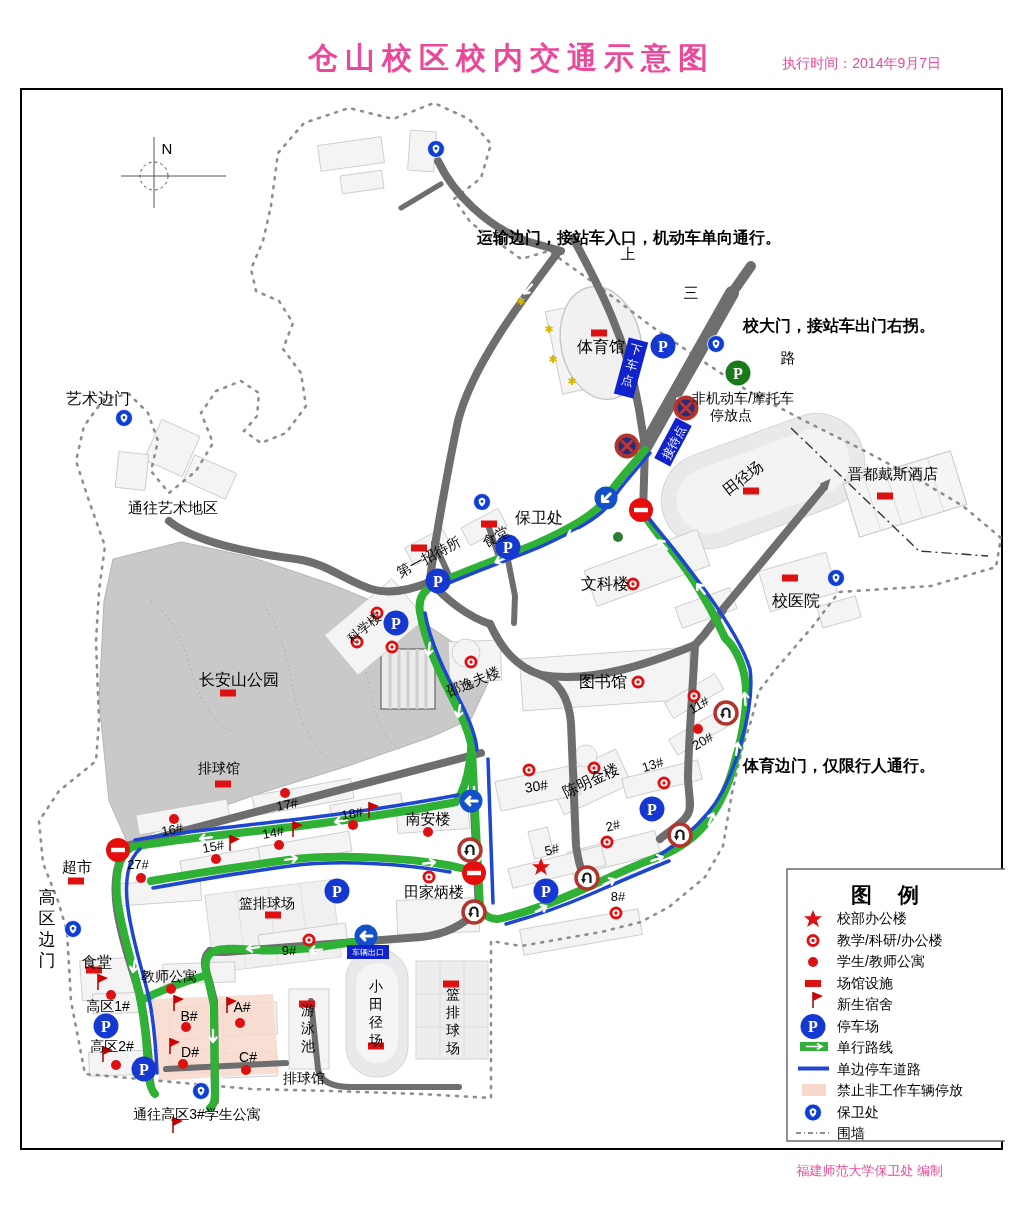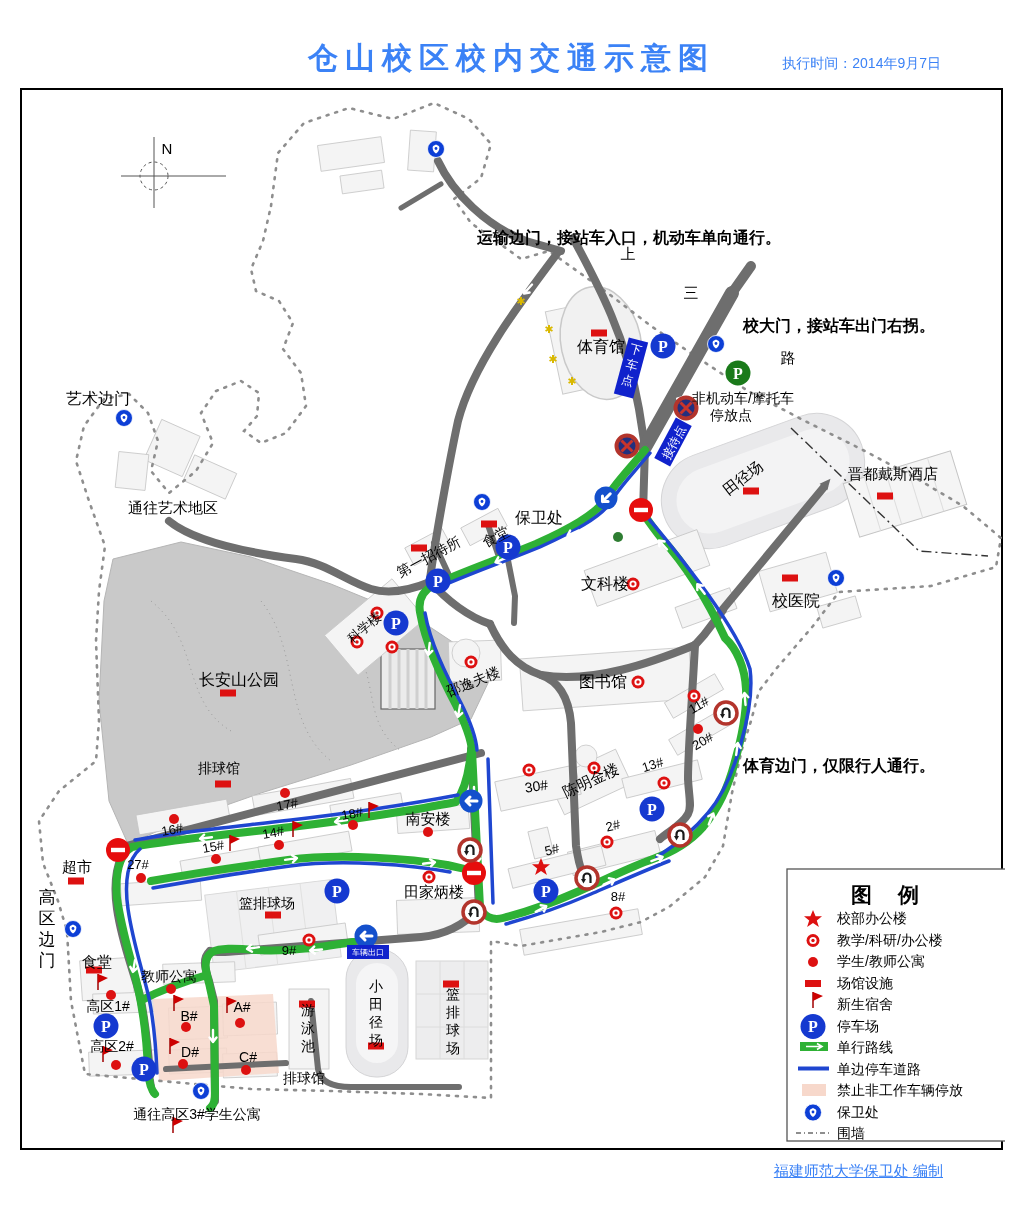--- a/index.html
+++ b/index.html
@@ -1,24 +1,24 @@
 <!DOCTYPE html>
 <html><head>
 <meta charset="utf-8">
 <style>
   html,body{margin:0;padding:0;background:#fff;}
   .page{position:relative;width:1023px;height:1204px;background:#fff;overflow:hidden;
-        font-family:"Liberation Sans",sans-serif;color:#3b82f6;}
+        font-family:"Liberation Sans",sans-serif;color:#ec4899;}
   .title{position:absolute;left:0;top:38px;width:100%;text-align:center;
          font-size:30px;font-weight:bold;letter-spacing:7px;
          font-family:"Liberation Sans",sans-serif;}
   .exec{position:absolute;right:82px;top:55px;font-size:14px;}
   .frame{position:absolute;left:20px;top:88px;width:983px;height:1062px;
          border:2px solid #000;box-sizing:border-box;}
-  .credit{position:absolute;right:80px;top:1162px;font-size:15px;text-decoration:underline;}
+  .credit{position:absolute;right:80px;top:1162px;font-size:13px;}
   svg{position:absolute;left:0;top:0;}
 </style>
 </head>
 <body>
 
 <div class="page">
   <div class="title">仓山校区校内交通示意图</div>
   <div class="exec">执行时间：2014年9月7日</div>
   <div class="frame">
     <svg id="map" width="983" height="1062" viewBox="21 89 983 1062">

